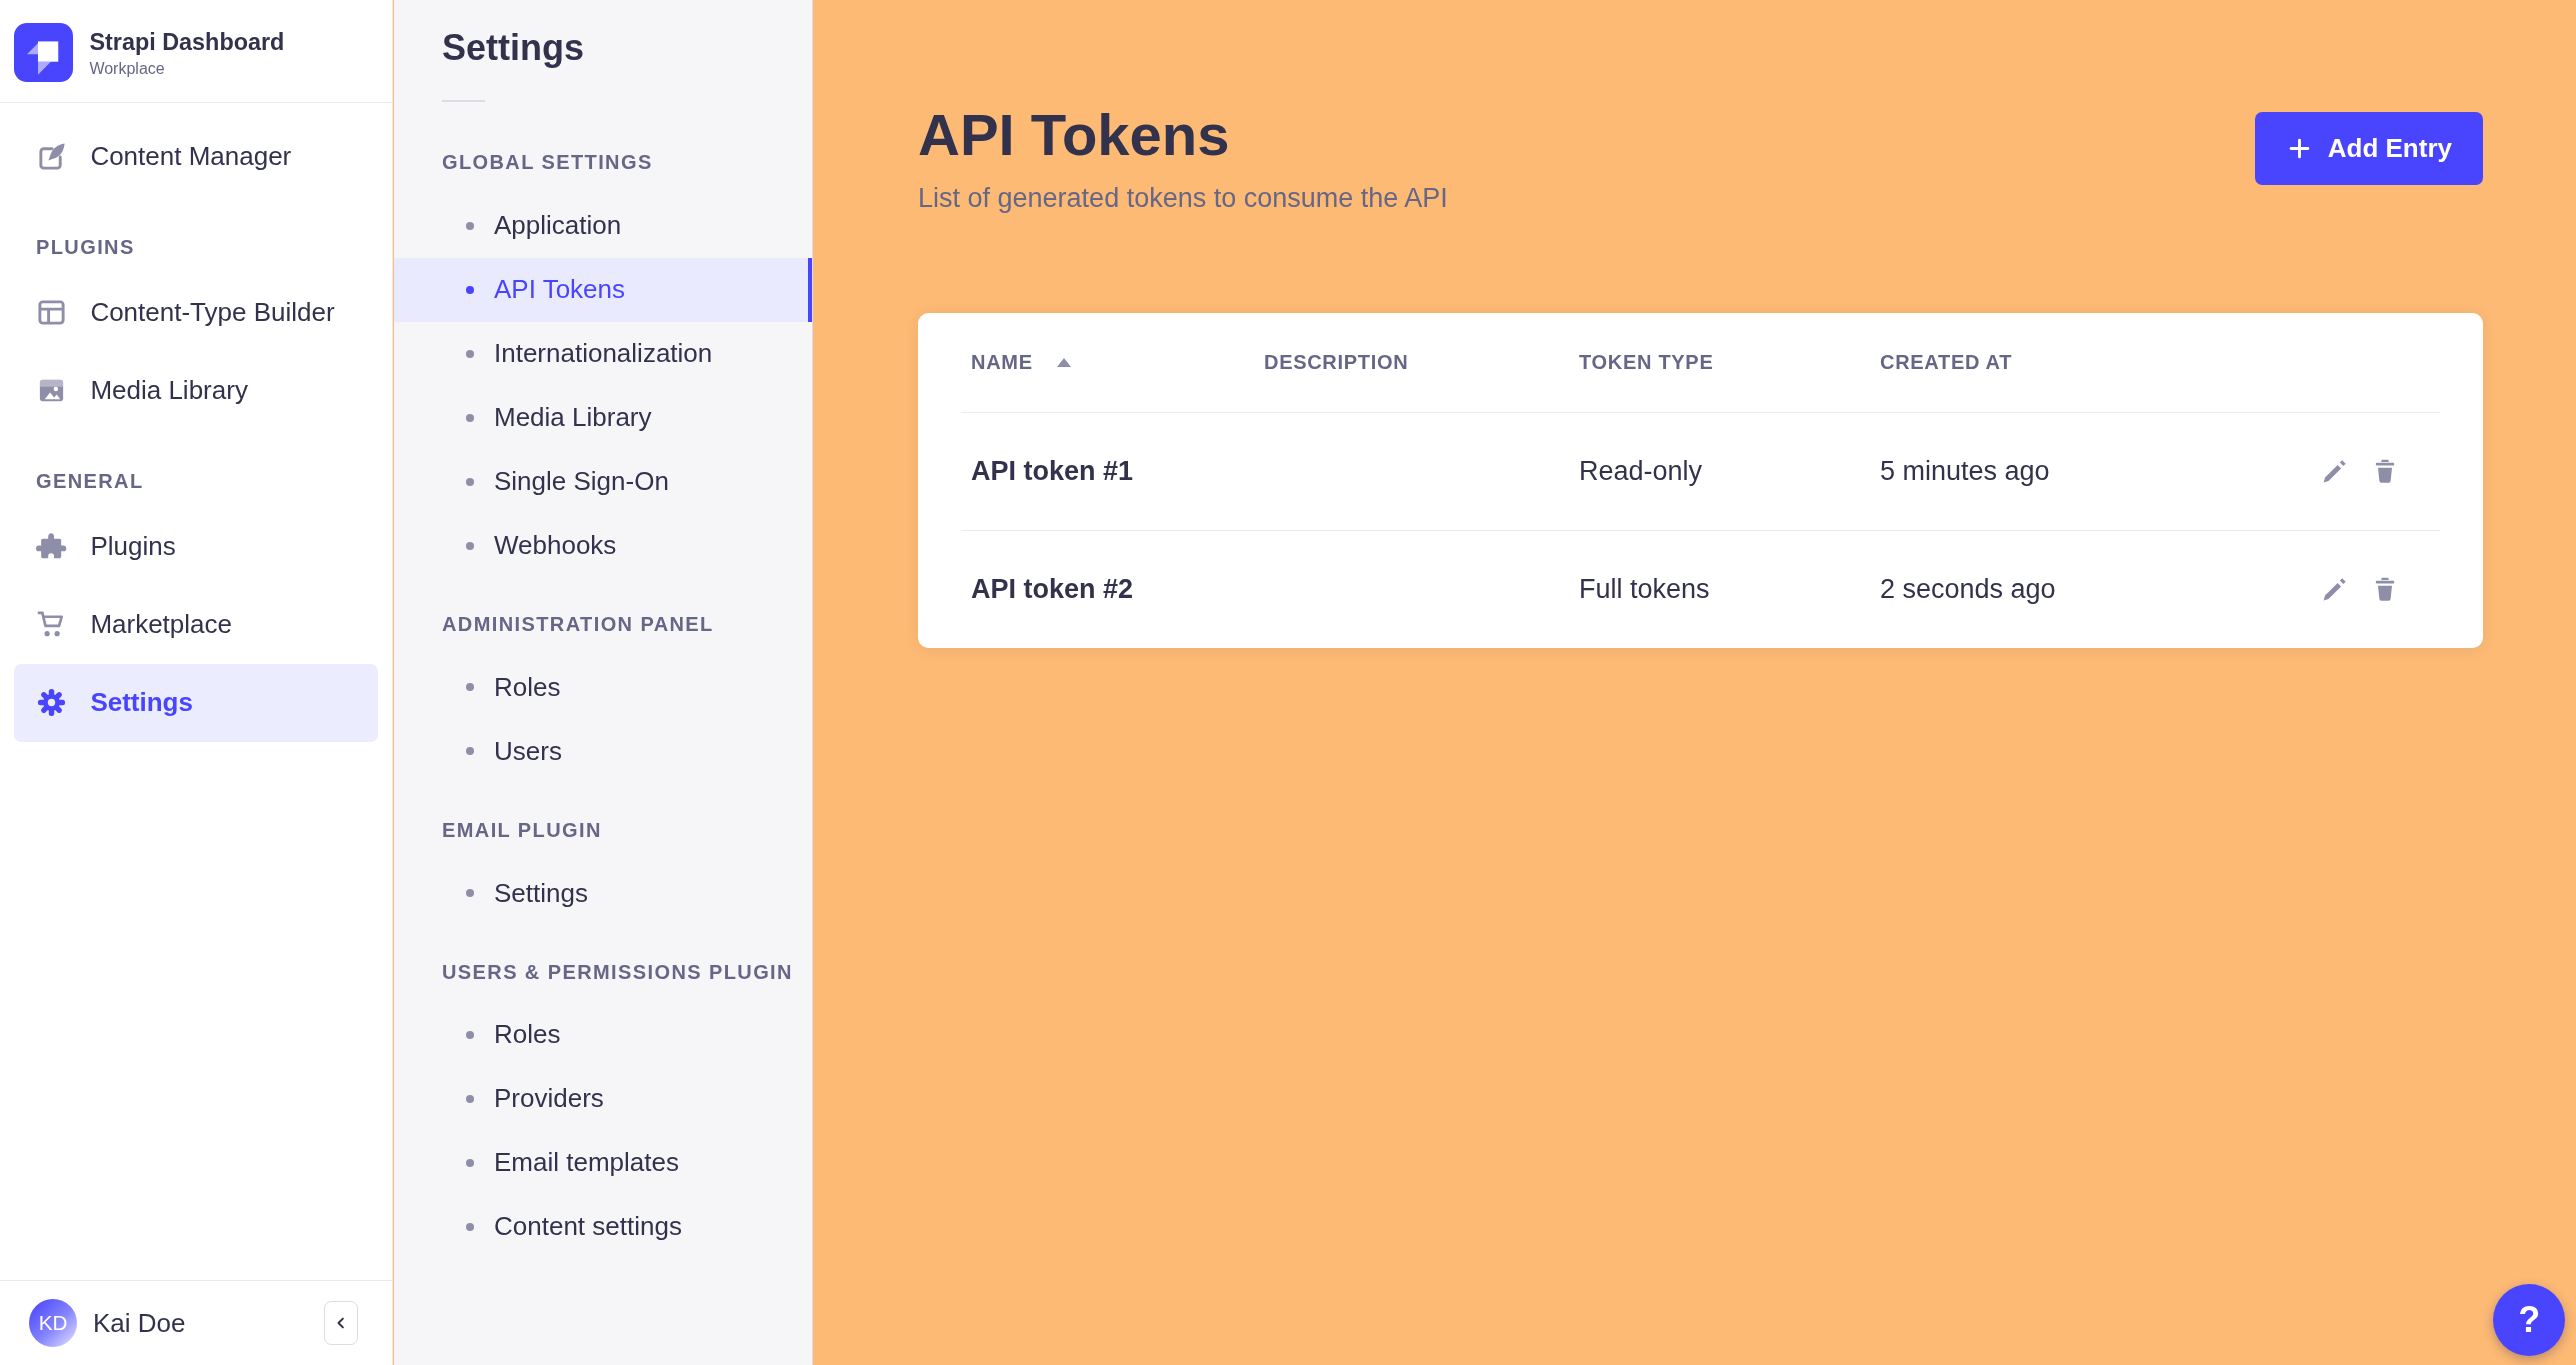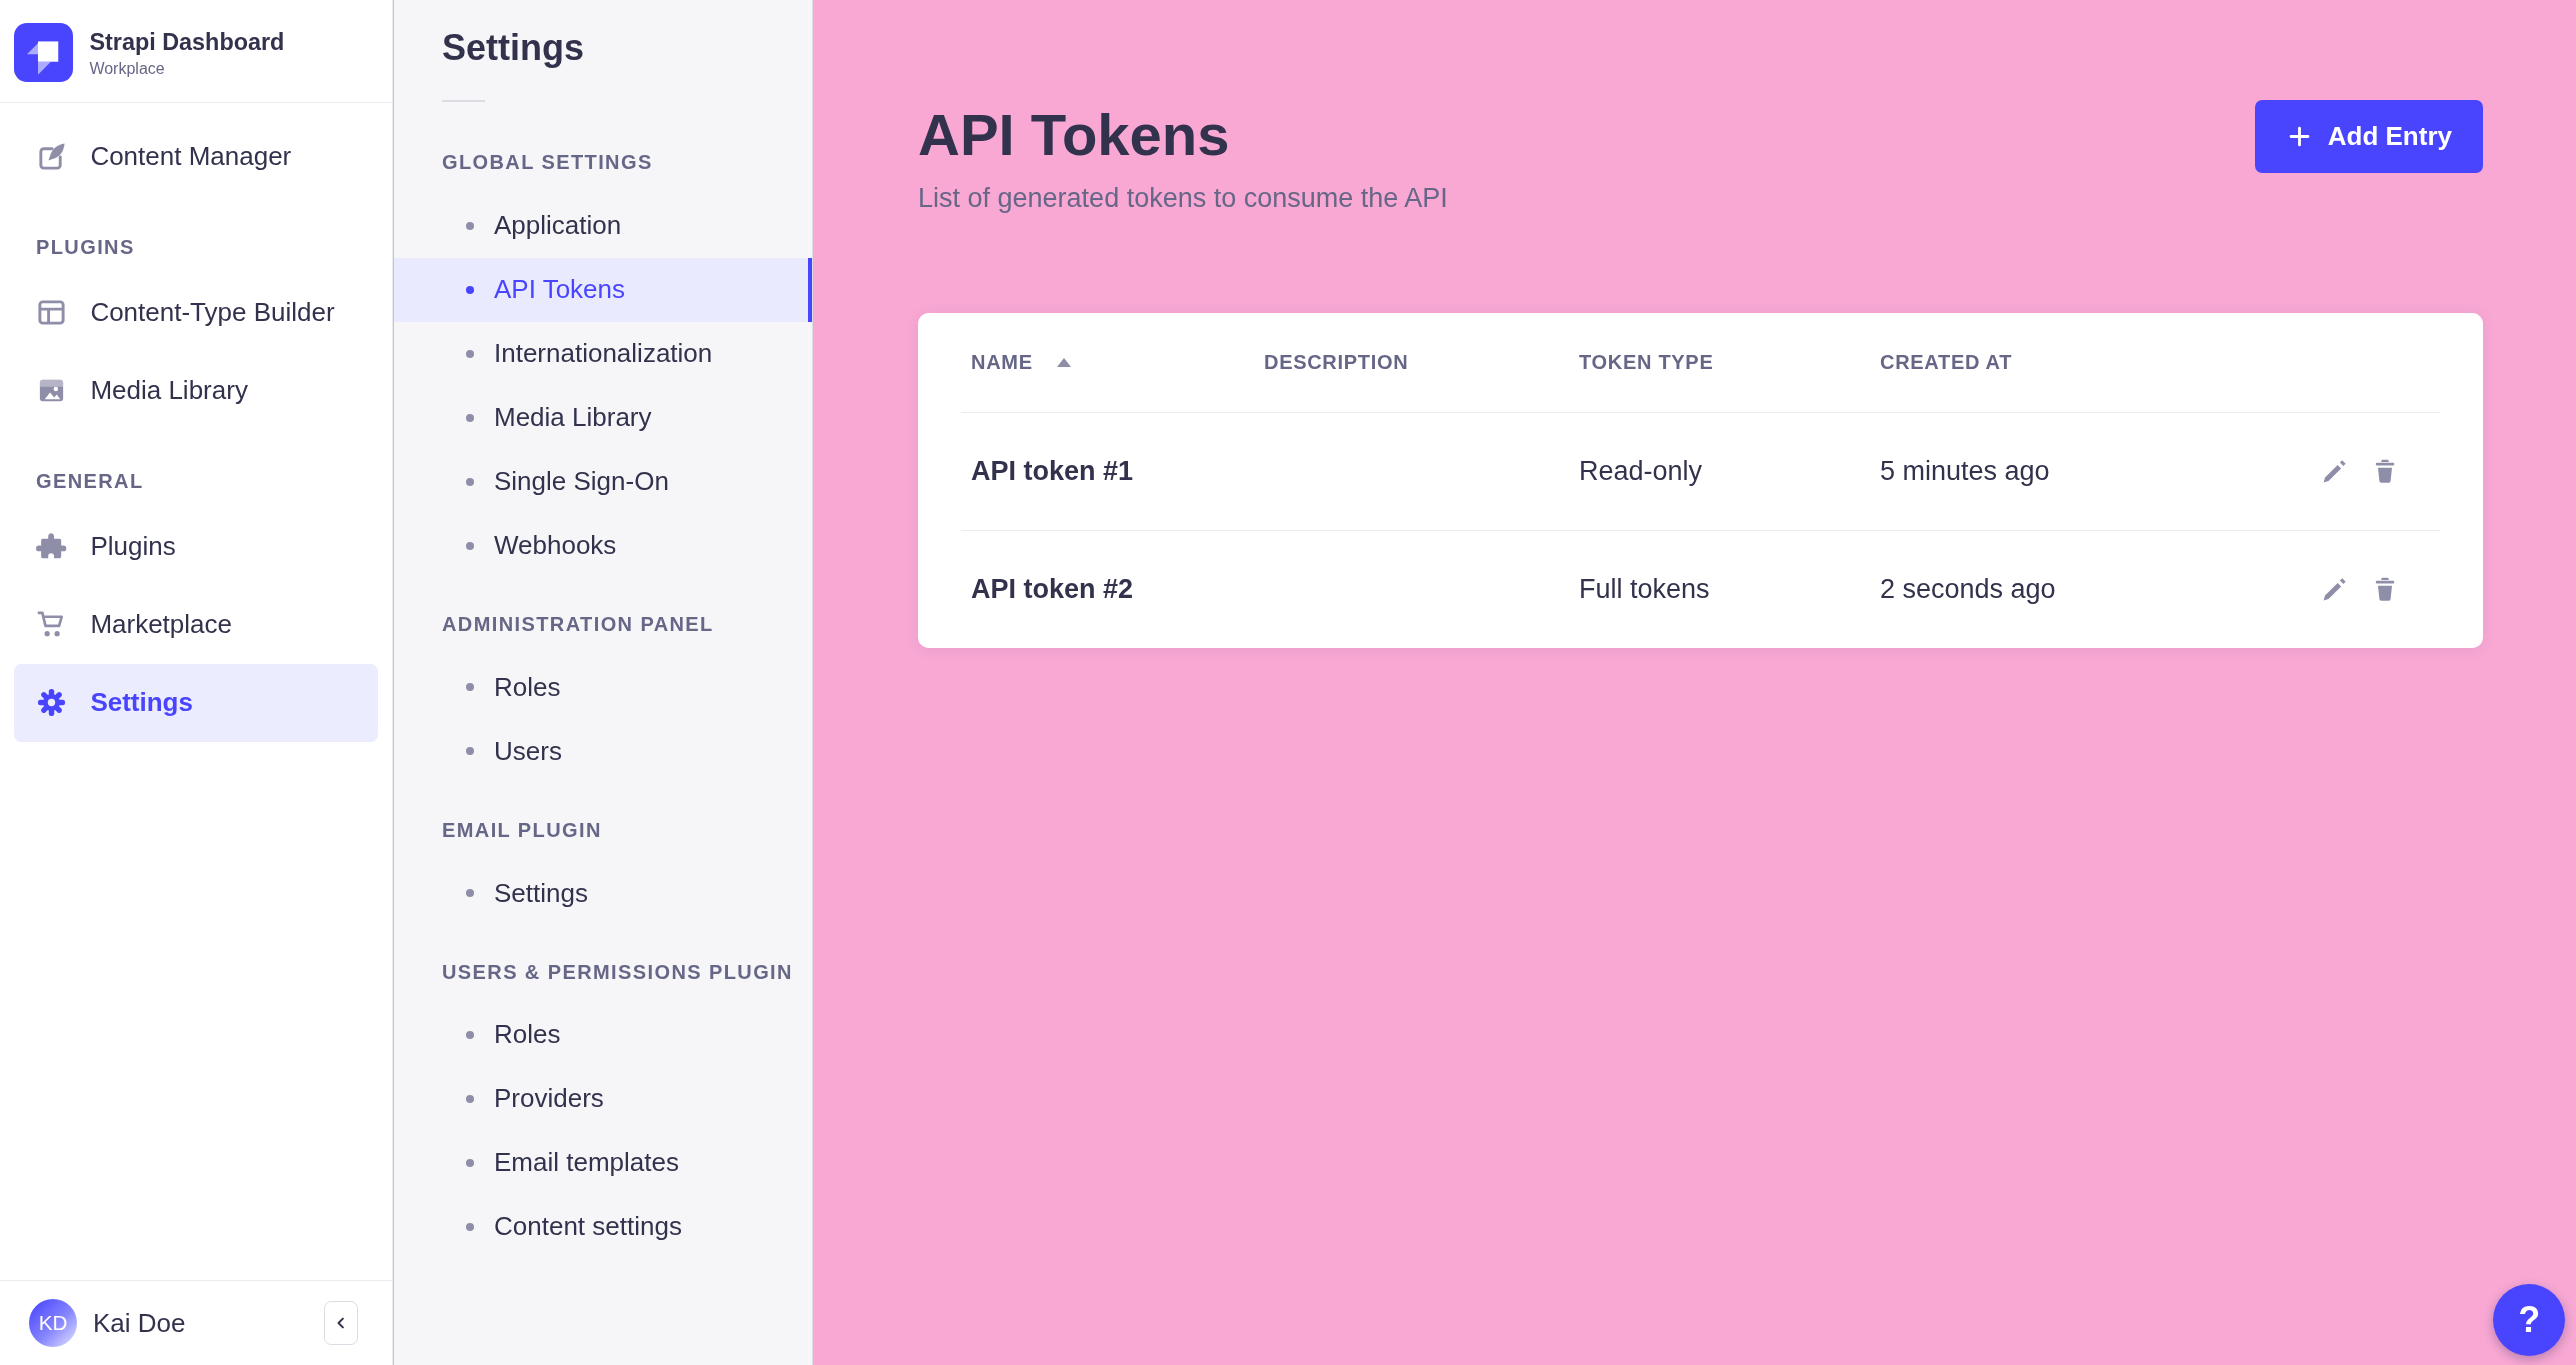--- a/index.html
+++ b/index.html
@@ -1,19 +1,19 @@
 <!DOCTYPE html>
 <html style="font-size:14.4px"><head>
 <meta charset="utf-8">
 <style>
   * { margin:0; padding:0; box-sizing:border-box; }
   html,body { background:#e9e9ef; }
   #app {
     position:relative; width:2576px; height:1365px; overflow:hidden;
-    background:#f9a8d4; font-family:"Liberation Sans", sans-serif;
+    background:#fdba74; font-family:"Liberation Sans", sans-serif;
     color:#32324d;
     padding-left:48px;
   }
   
   .sidebar {
     position:absolute; left:0; top:0; bottom:0; width:393px;
     background:#ffffff; border-right:0.9px solid #eaeaef;
     display:flex; flex-direction:column;
   }
   .brand { display:flex; align-items:center; padding:23.4px 14.4px 20px 14.4px; }
@@ -79,21 +79,21 @@
   .sn-item.active .sn-label { color:#4945ff; font-weight:500; }
   .sn-item.active::after {
     content:""; position:absolute; right:0; top:0; bottom:0; width:4.5px; background:#4945ff;
   }
 
   
   .main { position:absolute; left:813px; right:0; top:0; bottom:0; padding:101px 93px 0 105px; }
   .page-title { font-size:58px; font-weight:700; color:#32324d; line-height:67px; }
   .page-subtitle { margin-top:14.4px; font-size:27px; color:#666687; line-height:32px; }
   .add-btn {
-    position:absolute; top:100px; right:93px; height:73px; padding:0 31px;
+    position:absolute; top:112px; right:93px; height:73px; padding:0 31px;
     background:#4945ff; border:none; border-radius:7.2px; cursor:pointer;
     color:#ffffff; font-size:26px; font-weight:600; font-family:inherit;
     display:flex; align-items:center; gap:14.4px;
   }
   .add-btn svg { width:27px; height:27px; display:block; }
   .card {
     margin-top:99px; background:#ffffff; border-radius:10.8px;
     box-shadow:0 1.8px 13.5px rgba(33,33,82,.08);
   }
   .thead, .trow {

